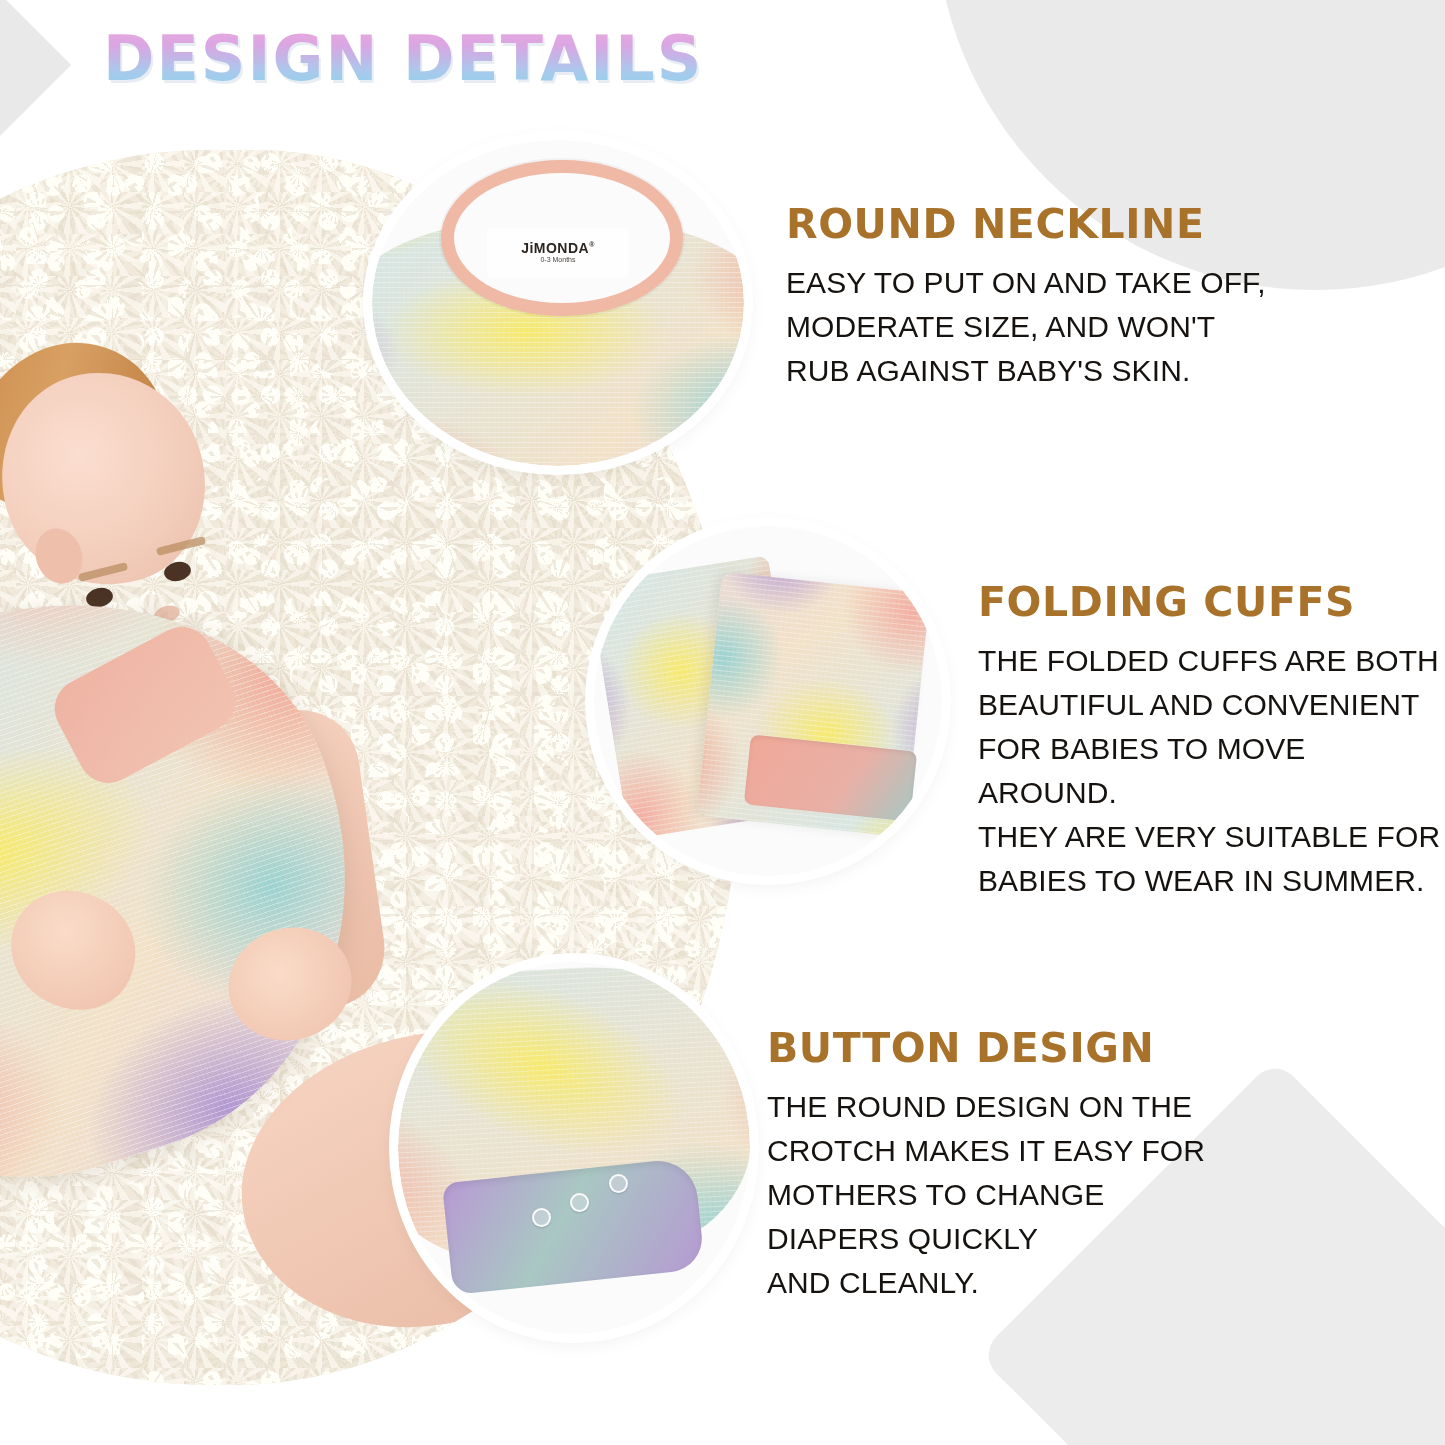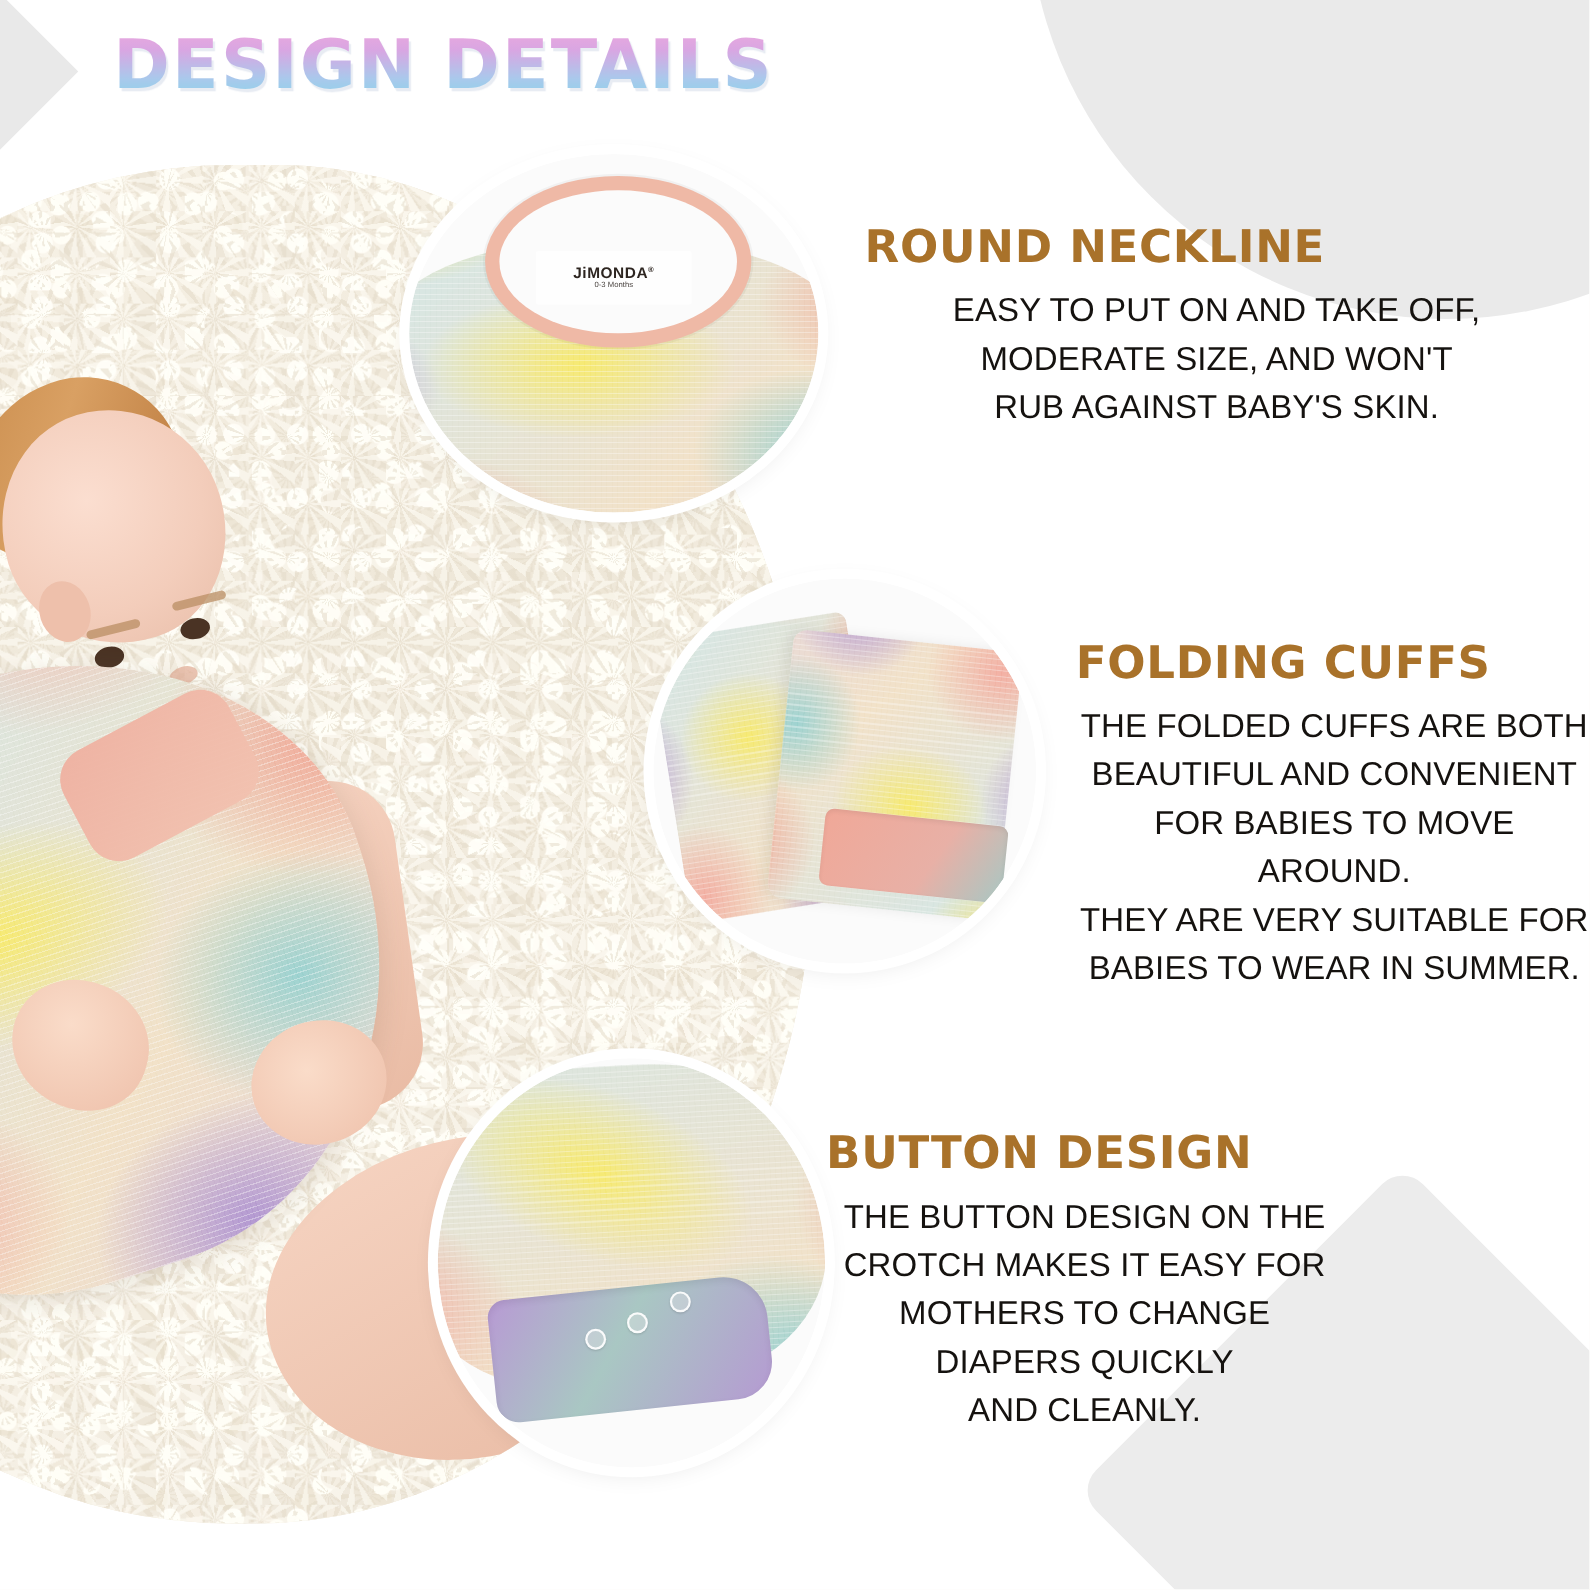--- a/index.html
+++ b/index.html
@@ -323,27 +323,26 @@
   }
   .feature p{
     margin:0;
     font-size:30px;
     line-height:44px;
     letter-spacing:.1px;
     color:#15120f;
     font-weight:400;
     white-space:pre-line;
     font-family:"Liberation Sans","DejaVu Sans",sans-serif;
-    text-align:center;
   }
 
   #feature-neckline{left:786px;top:188px;width:640px;}
   #feature-cuffs{left:978px;top:566px;width:470px;}
   #feature-cuffs h2{text-align:left;}
-  #feature-buttons{left:751px;top:1012px;width:470px;}
+  #feature-buttons{left:767px;top:1012px;width:470px;}
 </style>
 </head>
 <body>
 
 <div id="page">
 
   <div class="deco-tr"></div>
   <div class="deco-tr-fill"></div>
   <div class="deco-diamond"></div>
   <div class="deco-br"></div>
@@ -438,20 +437,20 @@
     <h2>FOLDING CUFFS</h2>
     <p>THE FOLDED CUFFS ARE BOTH
 BEAUTIFUL AND CONVENIENT
 FOR BABIES TO MOVE AROUND.
 THEY ARE VERY SUITABLE FOR
 BABIES TO WEAR IN SUMMER.</p>
   </div>
 
   <div class="feature" id="feature-buttons">
     <h2>BUTTON DESIGN</h2>
-    <p>THE BUTTON DESIGN ON THE
+    <p>THE ROUND DESIGN ON THE
 CROTCH MAKES IT EASY FOR
 MOTHERS TO CHANGE
 DIAPERS QUICKLY
 AND CLEANLY.</p>
   </div>
 
 </div>
 
 </body></html>

